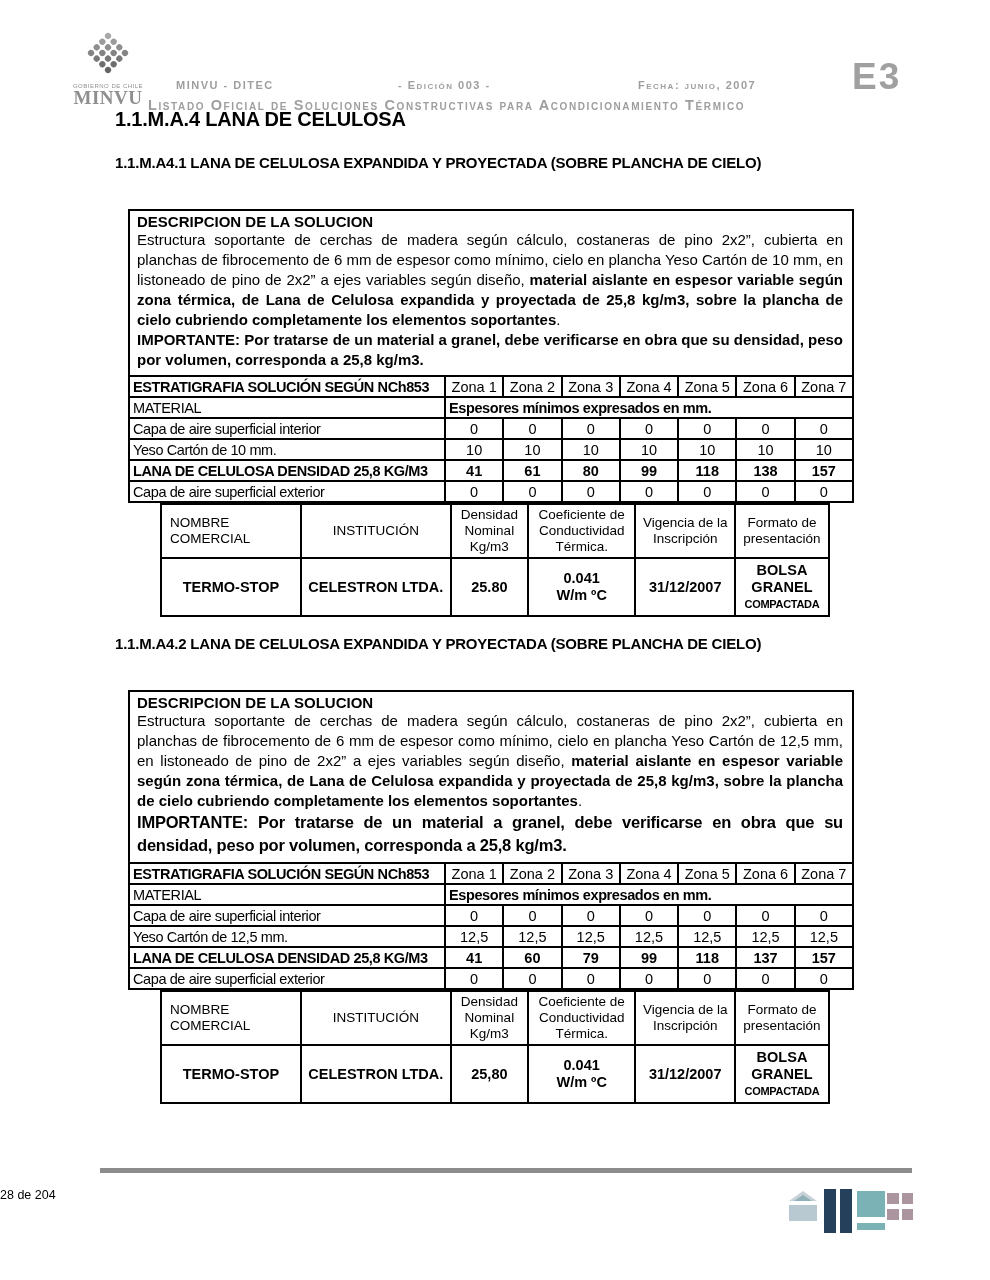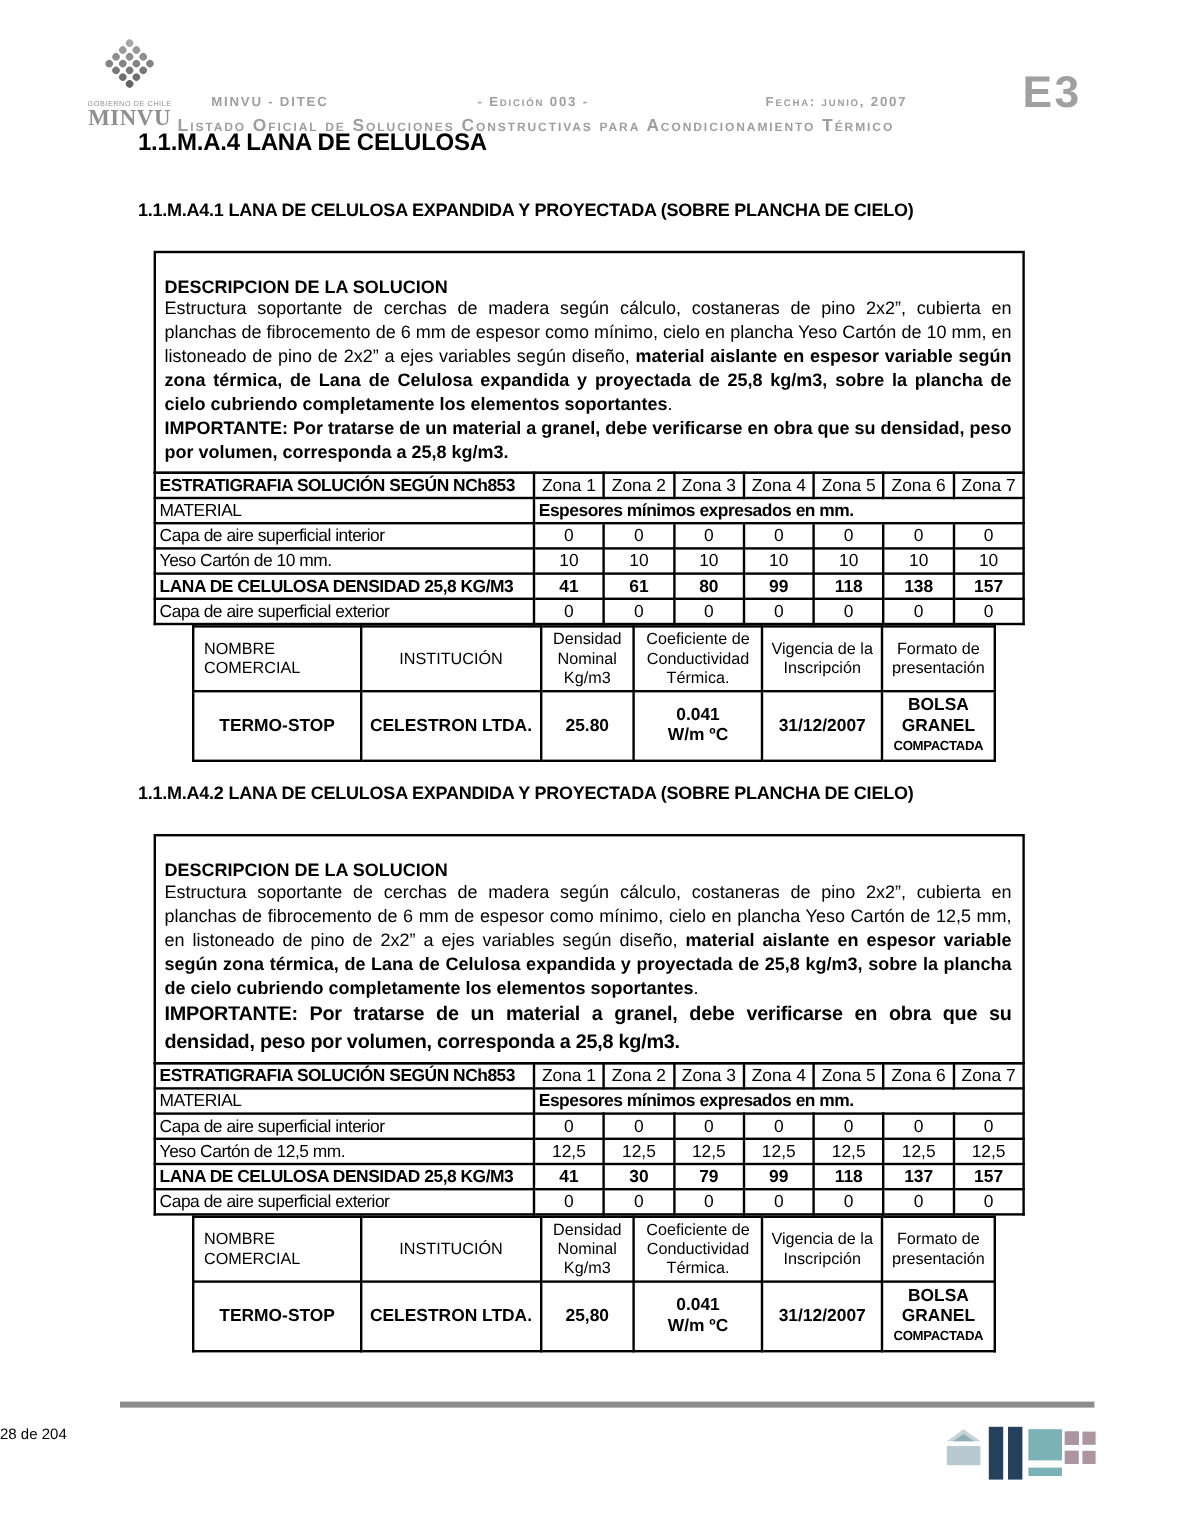--- a/index.html
+++ b/index.html
@@ -19,24 +19,24 @@
   .hdr-meta .m-left { position:absolute; left:28px; }
   .hdr-meta .m-center { position:absolute; left:250px; }
   .hdr-meta .m-right { position:absolute; left:490px; }
   .hdr-title { font-size:14.5px; letter-spacing:1.6px; font-variant:small-caps; margin-top:2px; }
   .page-code { position:absolute; left:852px; top:56px; font-size:37px; font-weight:bold;
     color:#a0a0a0; letter-spacing:2px; }
 
   
   .content { position:absolute; left:115px; top:108px; width:745px; }
   .h-main { font-size:20px; font-weight:bold; letter-spacing:-0.2px; }
-  .h-sub  { font-size:15px; font-weight:bold; letter-spacing:-0.2px; margin-top:36px; }
-
-  .desc-box { border:2px solid #000; width:726px; margin-left:13px; margin-top:25px;
-    padding:20px 9px 5px 7px; }
+  .h-sub  { font-size:15px; font-weight:bold; letter-spacing:-0.2px; margin-top:23px; }
+
+  .desc-box { border:2px solid #000; width:726px; margin-left:13px; margin-top:38px;
+    padding:2px 9px 5px 7px; }
   .desc-title { font-size:15px; font-weight:bold; }
   .desc-text { font-size:15px; line-height:20px; text-align:justify; }
   .desc-text .b { font-weight:bold; }
   .importante { font-size:15px; line-height:20px; font-weight:bold; text-align:justify; }
   .importante.big { font-size:16.5px; line-height:23px; letter-spacing:-0.2px; }
 
   table { border-collapse:collapse; }
   .strat { width:726px; margin-left:13px; margin-top:-2px; table-layout:fixed; }
   .strat td { border:2px solid #000; font-size:14.5px; padding:0 3px; height:21px;
     white-space:nowrap; overflow:hidden; }
@@ -244,21 +244,21 @@
         <td class="z">12,5</td>
         <td class="z">12,5</td>
         <td class="z">12,5</td>
         <td class="z">12,5</td>
         <td class="z">12,5</td>
         <td class="z">12,5</td>
       </tr>
       <tr class="bold-row">
         <td class="lbl">LANA DE CELULOSA DENSIDAD 25,8 KG/M3</td>
         <td class="z">41</td>
-        <td class="z">30</td>
+        <td class="z">60</td>
         <td class="z">79</td>
         <td class="z">99</td>
         <td class="z">118</td>
         <td class="z">137</td>
         <td class="z">157</td>
       </tr>
       <tr>
         <td class="lbl">Capa de aire superficial exterior</td>
         <td class="z">0</td>
         <td class="z">0</td>

